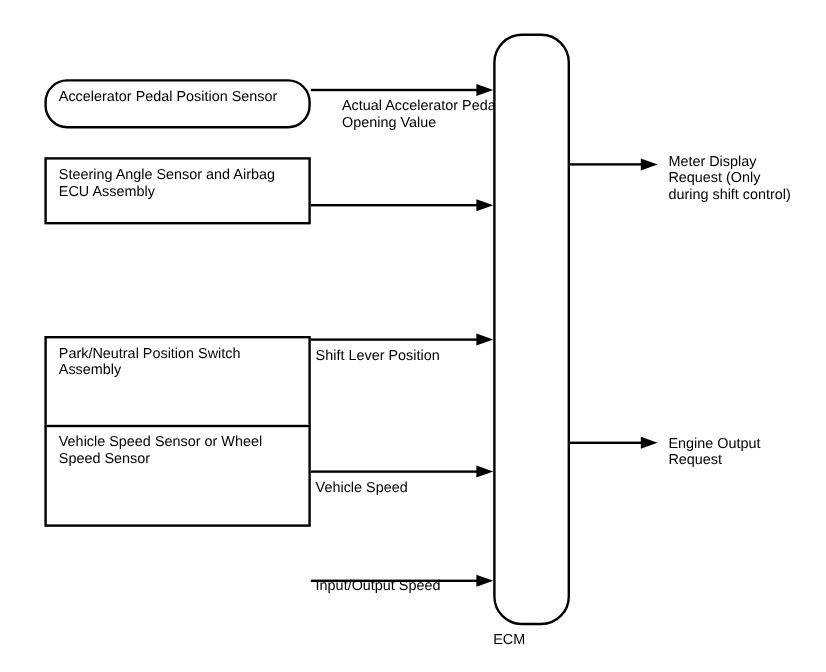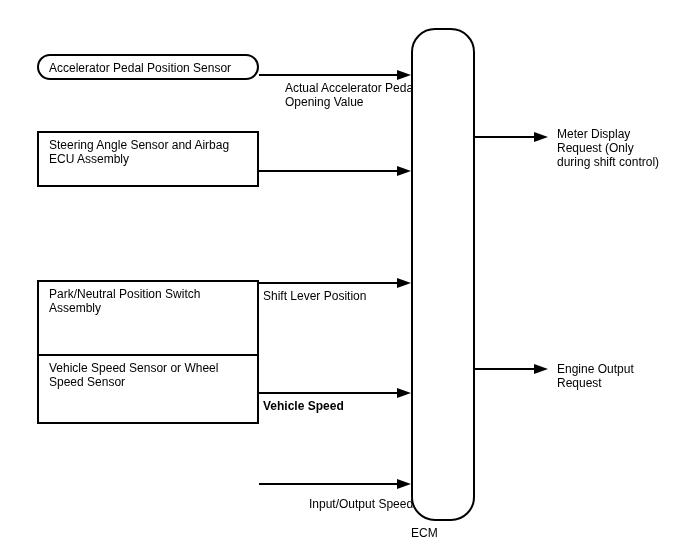--- a/index.html
+++ b/index.html
@@ -20,24 +20,24 @@
     width: 222px;
     border: 2px solid #000000;
     box-sizing: border-box;
     background: #ffffff;
   }
   .sensor-box .box-label {
     display: block;
     padding: 5px 0 0 10px;
     white-space: pre-line;
   }
-  .b0 { top: 54px;  height: 26px; border-radius: 19px; }
+  .b0 { top: 66px;  height: 41px; border-radius: 19px; }
   .b1 { top: 131px; height: 56px; }
   .b2 { top: 244px; height: 79px; margin-top: 36px; }
-  .b3 { top: 354px; height: 70px; }
+  .b3 { top: 354px; height: 85px; }
   .b4 { top: 463px; height: 42px; }
 
   .hline {
     position: absolute;
     height: 2px;
     background: #000000;
   }
   .in-line  { left: 259px; width: 140px; }
   .out-line { left: 475px; width: 61px; }
 
@@ -64,22 +64,22 @@
 
   .signal-label {
     position: absolute;
     left: 263px;
     width: 150px;
     white-space: pre-line;
   }
   .s0 { top: 81px; margin-left: 22px; }
   .s1 { top: 177px; }
   .s2 { top: 289px; }
-  .s3 { top: 399px; font-weight: bold; }
-  .s4 { top: 497px; margin-left: 46px; }
+  .s3 { top: 399px; }
+  .s4 { top: 481px; }
 
   .out-label {
     position: absolute;
     left: 557px;
     width: 125px;
     white-space: pre-line;
   }
   .o0 { top: 127px; }
   .o1 { top: 362px; }
 

